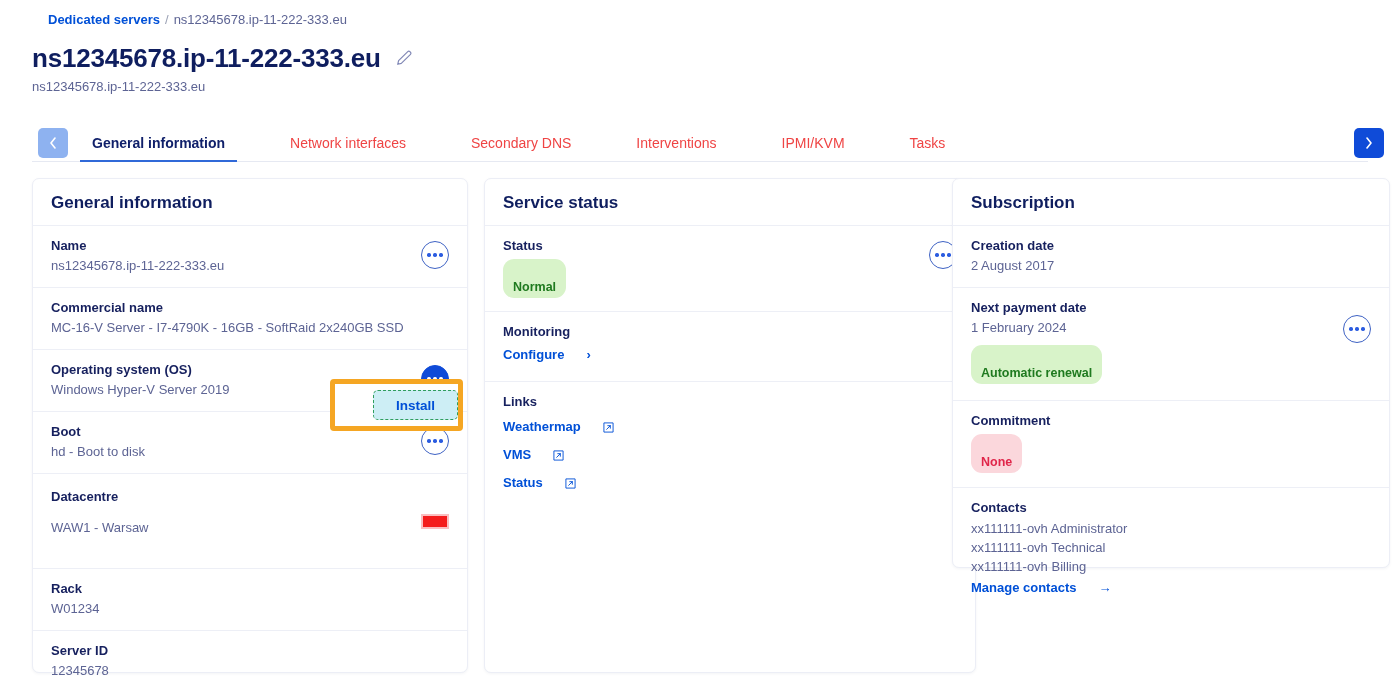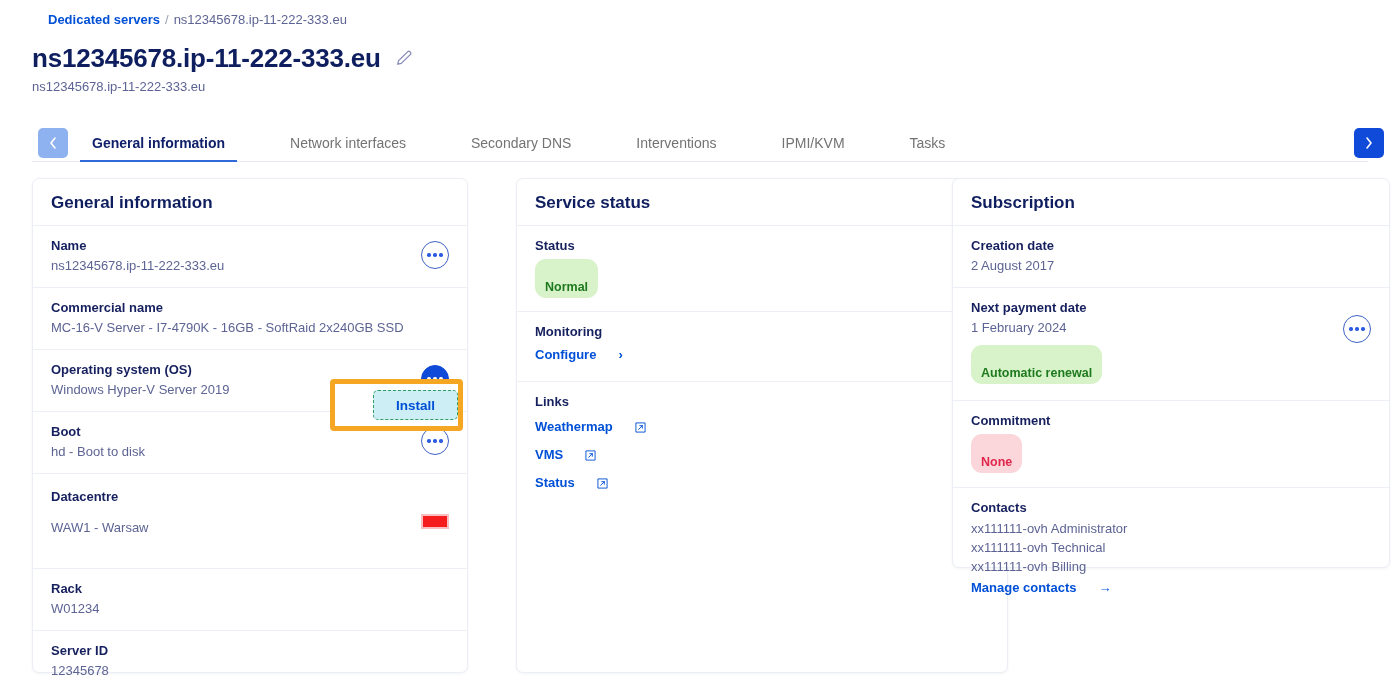--- a/index.html
+++ b/index.html
@@ -53,41 +53,41 @@
   .tab-nav-left  { left: 38px; background: #8eb2f0; }
   .tab-nav-right { left: 1354px; background: #0f4bd8; }
   .tab-nav-btn svg { display: block; }
   .tabs {
     position: absolute; left: 80px; top: 0; height: 36px;
     display: flex; align-items: flex-start;
   }
   .tab {
     position: relative; height: 36px;
     padding: 0 12px; margin-right: 41px;
-    font-size: 14px; color: #737373; font-weight: 400;
+    font-size: 14px; color: #ef4444; font-weight: 400;
     white-space: nowrap; cursor: pointer;
     display: flex; align-items: flex-start; padding-top: 9px;
   }
   .tab.active { color: #10206a; font-weight: 700; }
   .tab.active::after {
     content: ""; position: absolute; left: 0; right: 0; bottom: 0;
     height: 2px; background: #3069d8;
   }
 
   
   .cards { position: absolute; left: 32px; top: 178px; width: 1336px; }
   .card {
     position: absolute; top: 0;
     background: #ffffff;
     border: 1px solid #eceef6;
     border-radius: 7px;
     box-shadow: 0 1px 3px rgba(20,30,80,.05);
   }
   #card-general      { left: 0px;   width: 436px; height: 495px; }
-  #card-service      { left: 484px; width: 492px; height: 495px; }
+  #card-service      { left: 452px; width: 492px; height: 495px; }
   #card-subscription { left: 920px; width: 438px; height: 390px; }
 
   .card-title {
     font-size: 17px; font-weight: 700; color: #0f1e5f;
     padding: 14px 18px 12px 18px;
   }
   .row {
     position: relative;
     padding: 10px 18px 11px 18px;
     border-top: 1px solid #edeff6;

